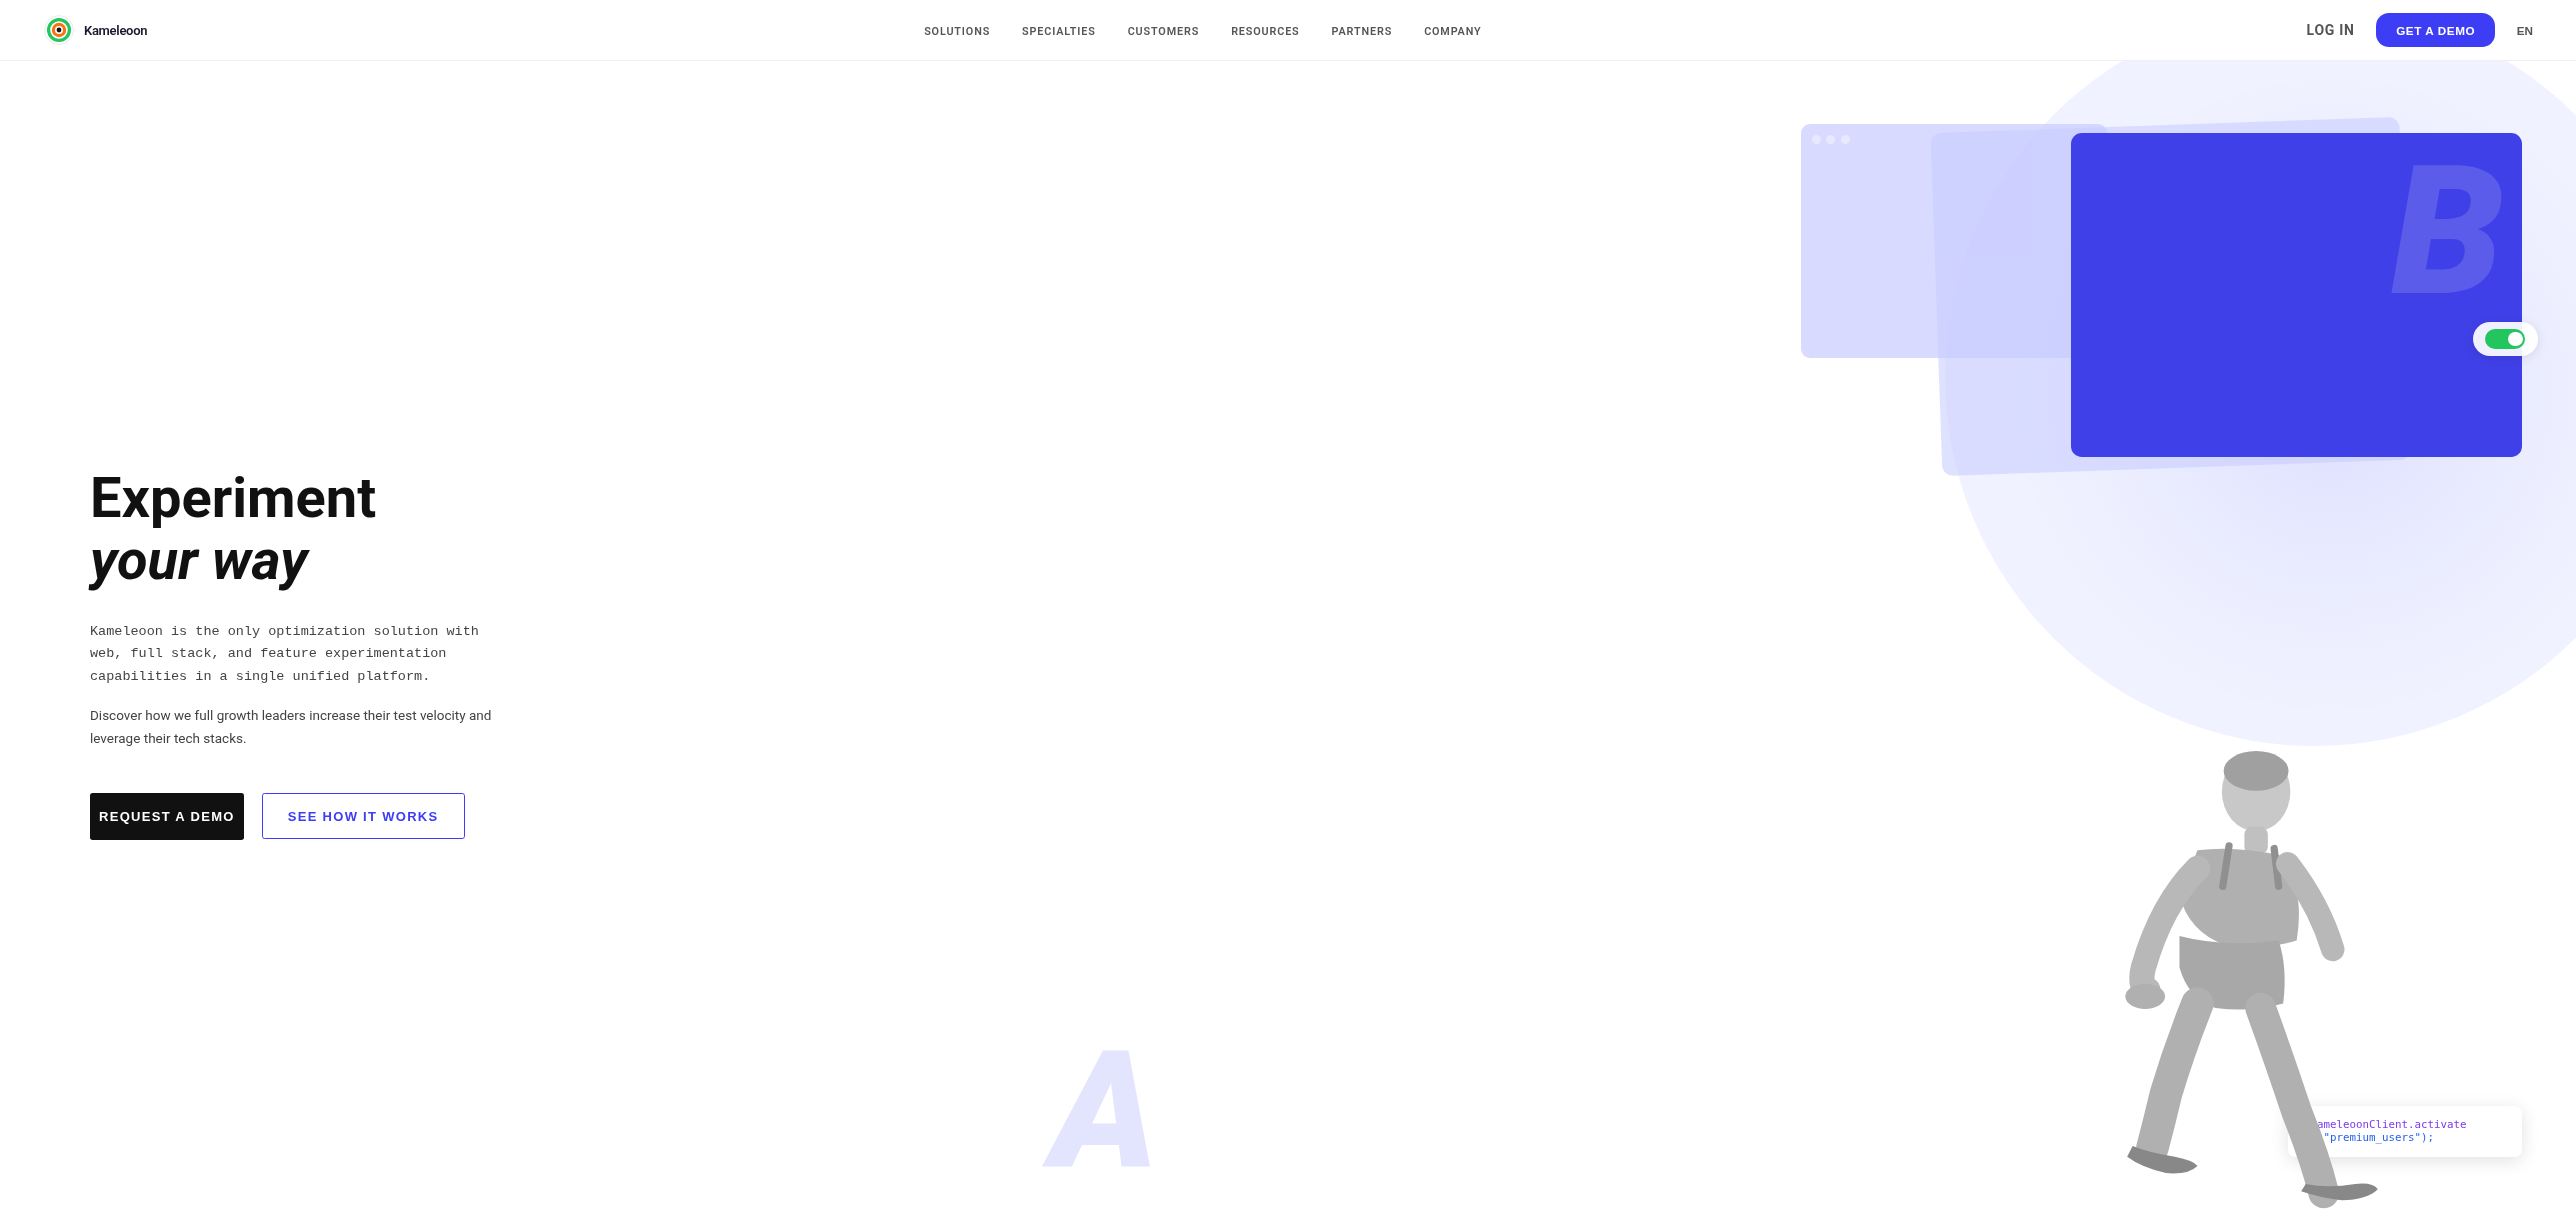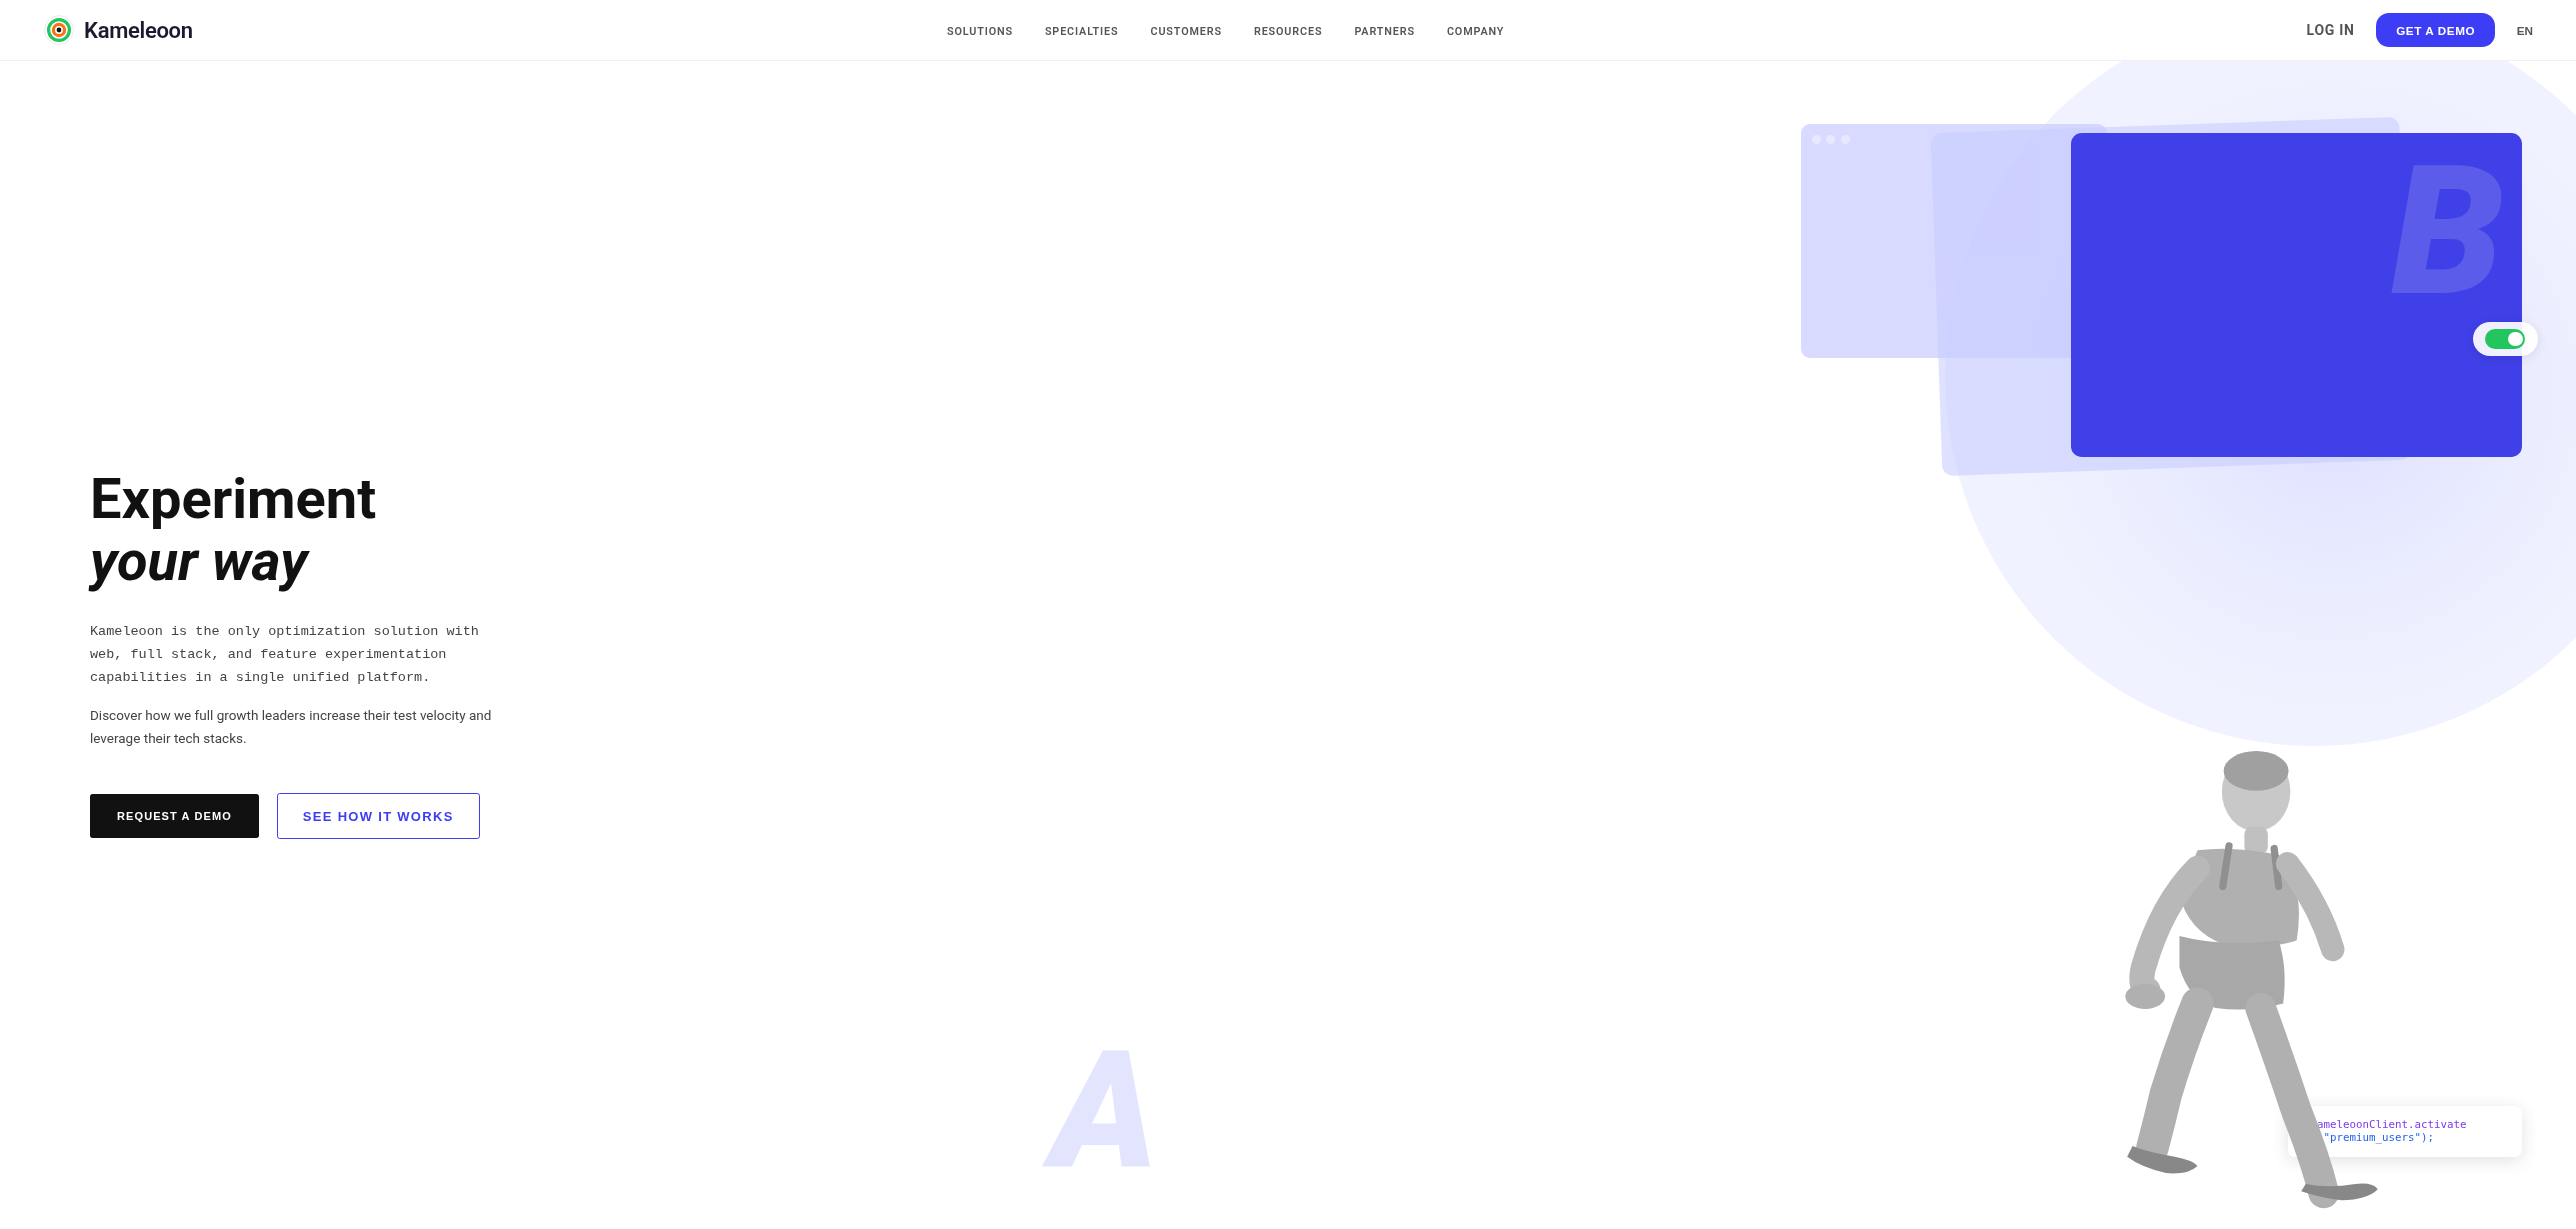--- a/index.html
+++ b/index.html
@@ -32,21 +32,21 @@
       align-items: center;
       gap: 9px;
     }
 
     .logo-icon {
       width: 32px;
       height: 32px;
     }
 
     .logo-text {
-      font-size: 22px;
+      font-size: 13px;
       font-weight: 600;
       color: #1a1a2e;
       letter-spacing: -0.3px;
     }
 
     .nav-links {
       display: flex;
       align-items: center;
       gap: 32px;
       list-style: none;
@@ -160,22 +160,22 @@
 
     .hero-buttons {
       display: flex;
       align-items: center;
       gap: 18px;
     }
 
     .btn-primary {
       background: #111;
       color: #fff;
-      padding: 16px 27px;
-      font-size: 11px;
+      padding: 16px 9px;
+      font-size: 13px;
       font-weight: 700;
       letter-spacing: 0.1em;
       text-transform: uppercase;
       border: none;
       cursor: pointer;
       border-radius: 2.7px;
     }
 
     .btn-secondary {
       background: transparent;

